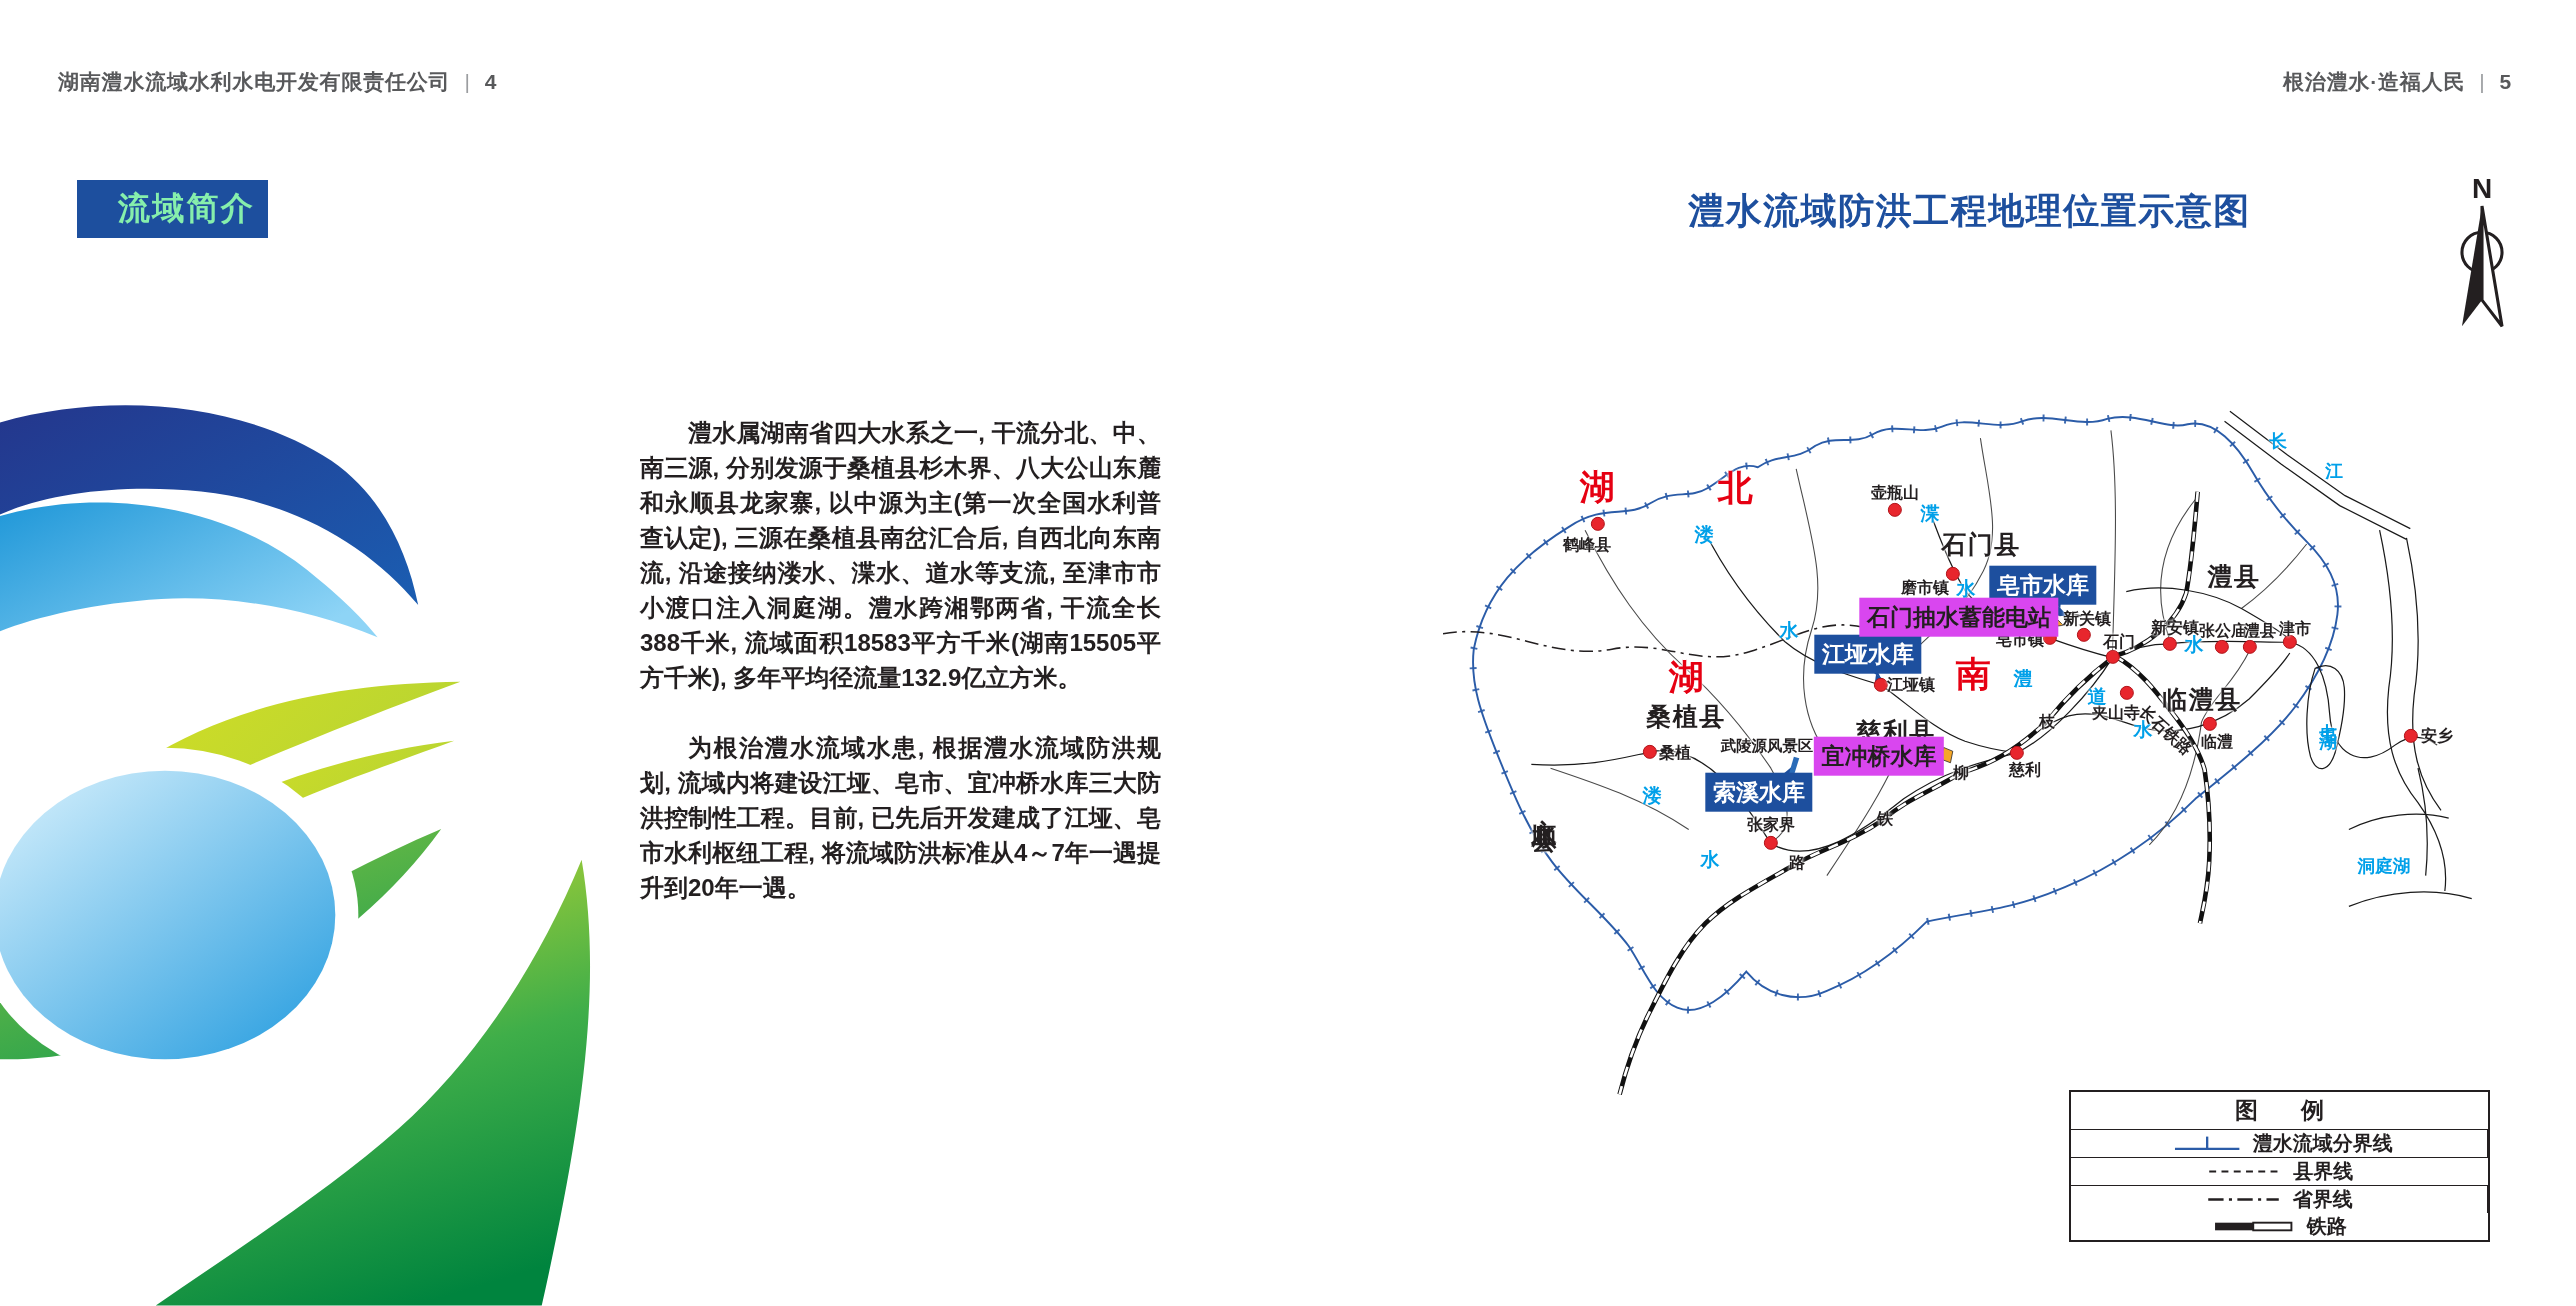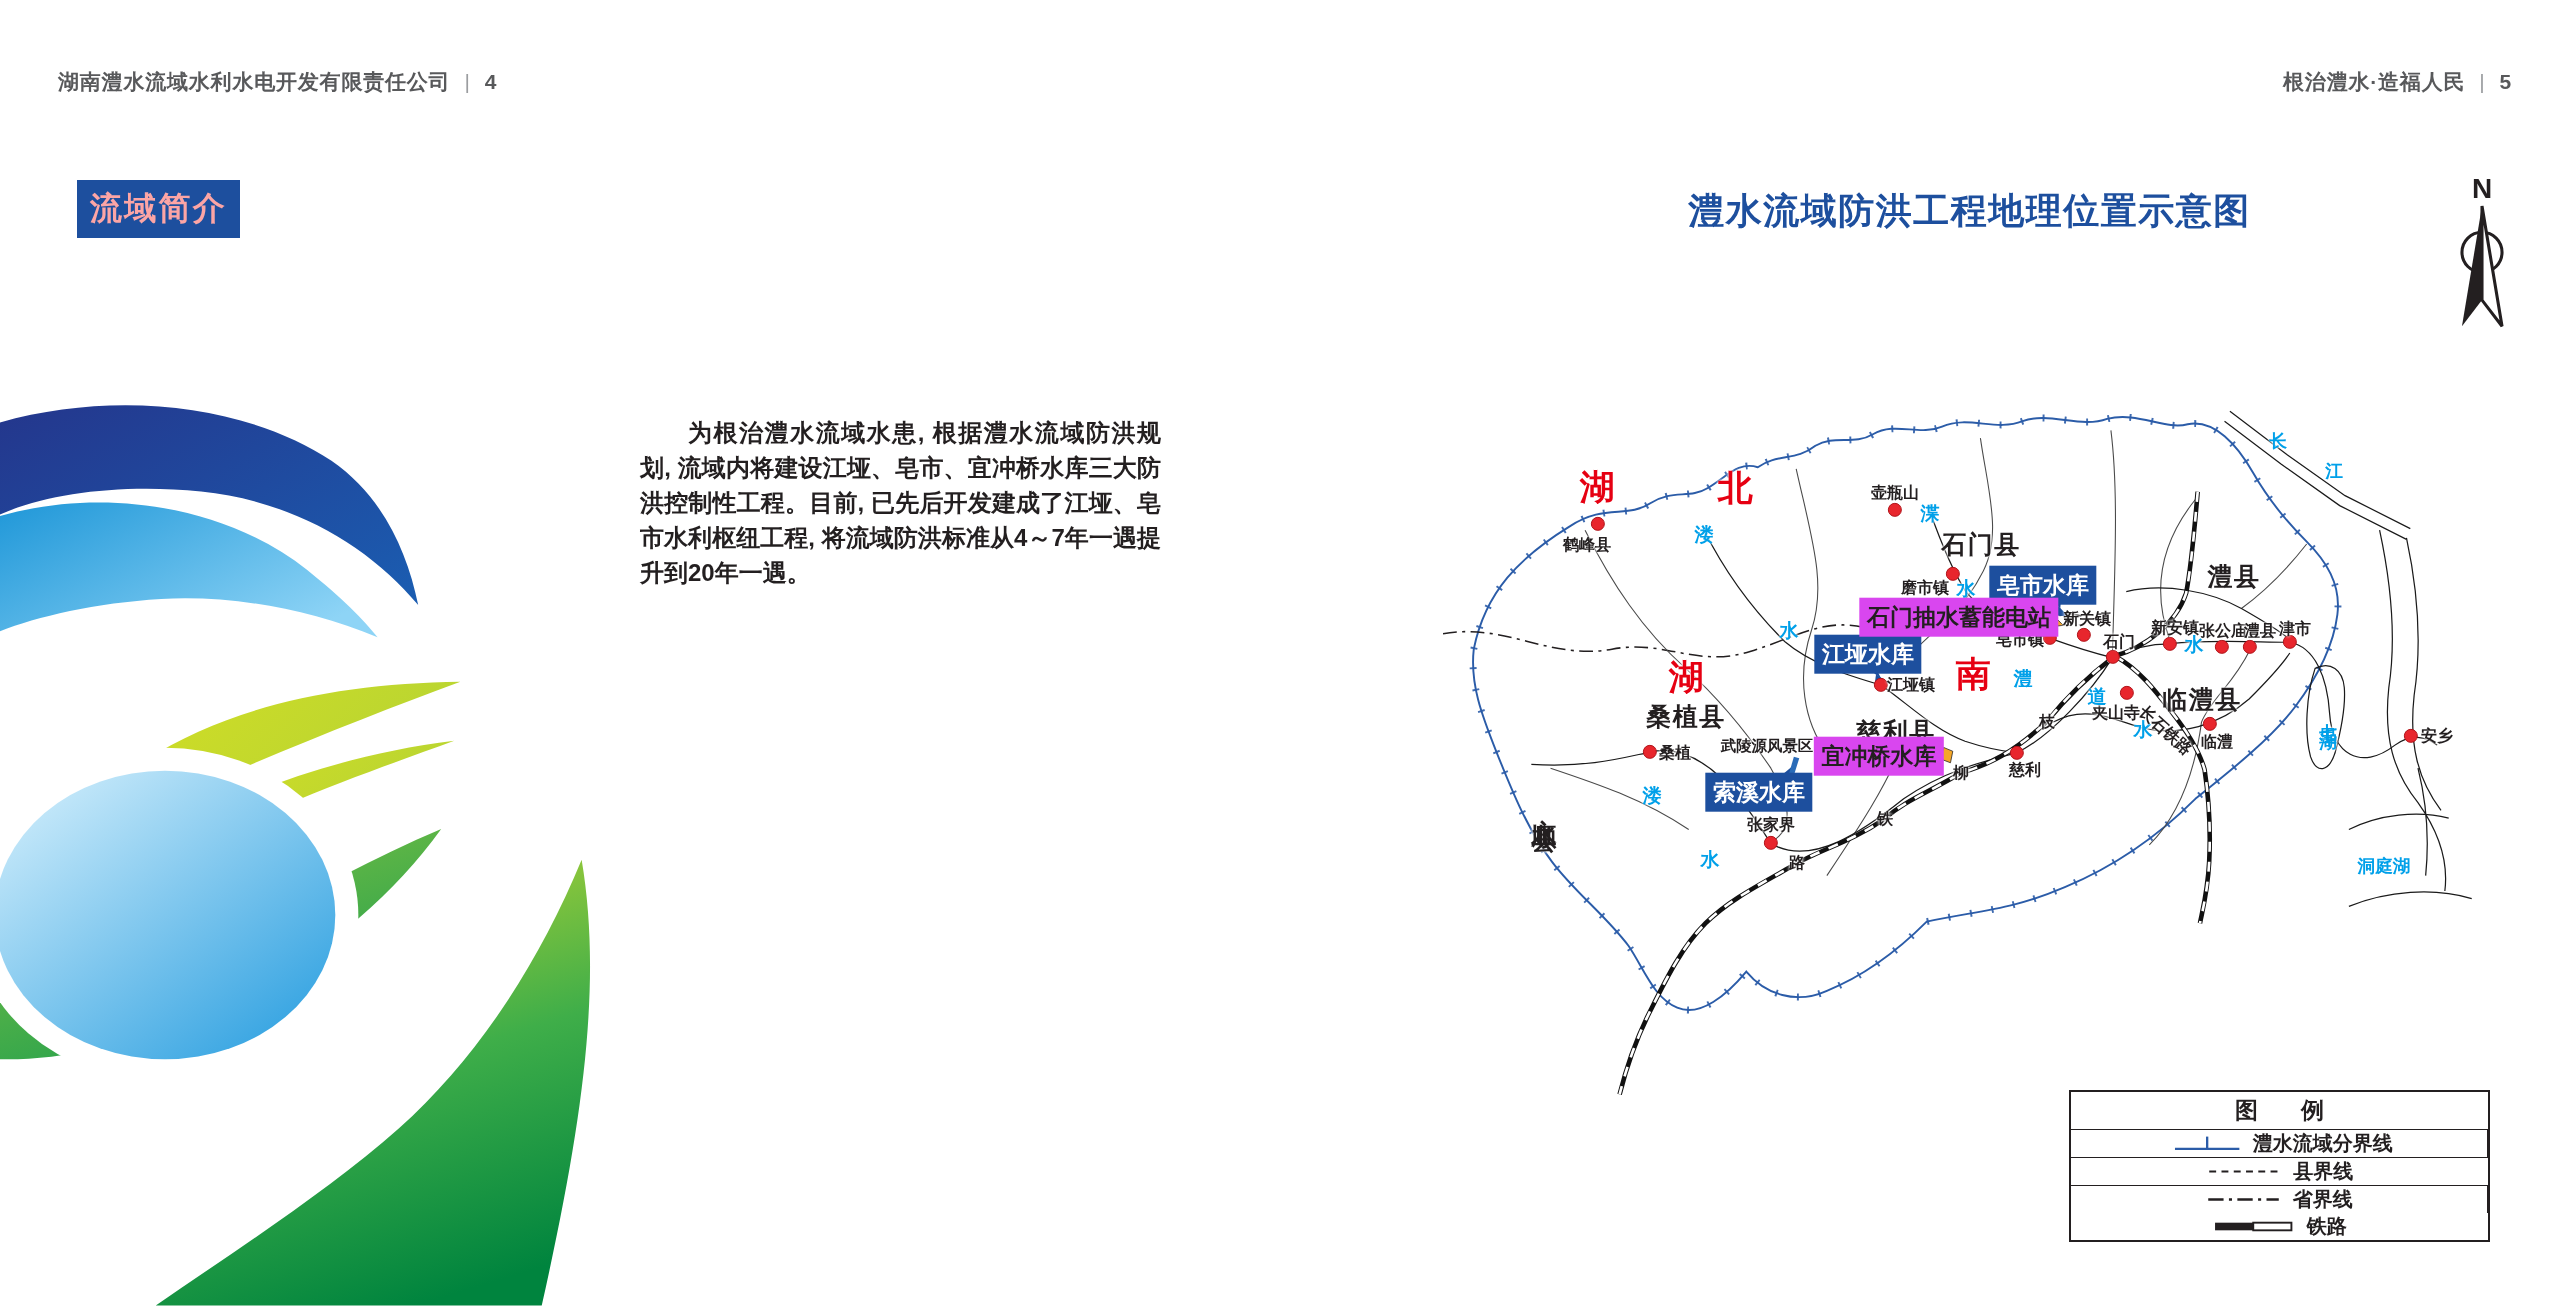--- a/index.html
+++ b/index.html
@@ -3,21 +3,21 @@
 <meta charset="utf-8">
 <style>
   html,body{margin:0;padding:0;width:2576px;height:1306px;background:#ffffff;overflow:hidden;
     font-family:"Liberation Sans","DejaVu Sans",sans-serif;}
   .abs{position:absolute;}
   
   .runhead{position:absolute;top:68px;font-size:21px;font-weight:bold;color:#58595b;letter-spacing:0.8px;white-space:nowrap;}
   .runhead .sep{color:#9b9da0;font-weight:normal;padding:0 14px;}
   
   .section-box{position:absolute;left:77px;top:180px;width:163px;height:58px;background:#1d4f9e;
-    color:#fca5a5;font-size:32px;font-weight:bold;display:flex;align-items:center;justify-content:center;letter-spacing:2.3px;}
+    color:#86efac;font-size:32px;font-weight:bold;display:flex;align-items:center;justify-content:center;letter-spacing:2.3px;padding-left:28px;}
   .bodytext{position:absolute;left:640px;top:415px;width:521px;color:#231f20;
     font-size:24px;line-height:35px;font-weight:bold;text-align:justify;}
   .bodytext p{margin:0 0 35px 0;text-indent:2em;}
   
   .map-title{position:absolute;left:1647px;top:187px;width:645px;text-align:center;
     color:#1d4f9e;font-size:36px;font-weight:bold;letter-spacing:1.5px;}
   .compass{position:absolute;left:2445px;top:175px;width:74px;height:161px;text-align:center;}
   .compass .n{font-size:28px;font-weight:bold;color:#231f20;line-height:28px;}
   
   #map{position:absolute;left:1397px;top:338px;width:1163px;height:891px;}
@@ -94,20 +94,21 @@
   <path fill="url(#gCyan)" d="M 0,152 C 140,112 300,142 400,222 C 445,258 475,288 492,310 C 400,272 300,255 210,260 C 125,265 48,283 0,302 Z"></path>
   <path fill="url(#gYellow)" d="M 600,368 C 440,370 300,400 190,470 C 120,512 65,555 38,592 C 95,575 170,545 260,505 C 380,452 500,405 600,368 Z"></path>
   <path fill="url(#gYellow)" d="M 592,445 C 470,460 360,495 270,540 C 230,560 205,575 195,585 C 240,580 300,560 370,530 C 450,495 530,468 592,445 Z"></path>
   <path fill="url(#gGreen)" d="M 575,560 C 480,600 390,650 310,700 C 240,744 160,775 80,785 C 40,790 10,785 0,778 L 0,860 C 90,862 200,835 310,780 C 420,725 510,650 575,560 Z"></path>
   <path fill="url(#gGreen2)" d="M 758,600 C 785,760 760,940 706,1181 L 203,1181 C 320,1100 430,1030 520,950 C 620,860 700,740 758,600 Z"></path>
   <ellipse cx="215" cy="672" rx="252" ry="218" fill="#ffffff"></ellipse>
   <ellipse cx="215" cy="672" rx="222" ry="188" fill="url(#gBall)"></ellipse>
 </svg>
 
 <div class="bodytext">
+  <p>澧水属湖南省四大水系之一, 干流分北、中、南三源, 分别发源于桑植县杉木界、八大公山东麓和永顺县龙家寨, 以中源为主(第一次全国水利普查认定), 三源在桑植县南岔汇合后, 自西北向东南流, 沿途接纳溇水、渫水、道水等支流, 至津市市小渡口注入洞庭湖。澧水跨湘鄂两省, 干流全长388千米, 流域面积18583平方千米(湖南15505平方千米), 多年平均径流量132.9亿立方米。</p>
   <p>为根治澧水流域水患, 根据澧水流域防洪规划, 流域内将建设江垭、皂市、宜冲桥水库三大防洪控制性工程。目前, 已先后开发建成了江垭、皂市水利枢纽工程, 将流域防洪标准从4～7年一遇提升到20年一遇。</p>
 </div>
 
 <div class="runhead" style="right:64px;text-align:right;">
   <span>根治澧水·造福人民</span><span class="sep">|</span><span>5</span>
 </div>
 
 <div class="map-title">澧水流域防洪工程地理位置示意图</div>
 
 <div class="compass">

